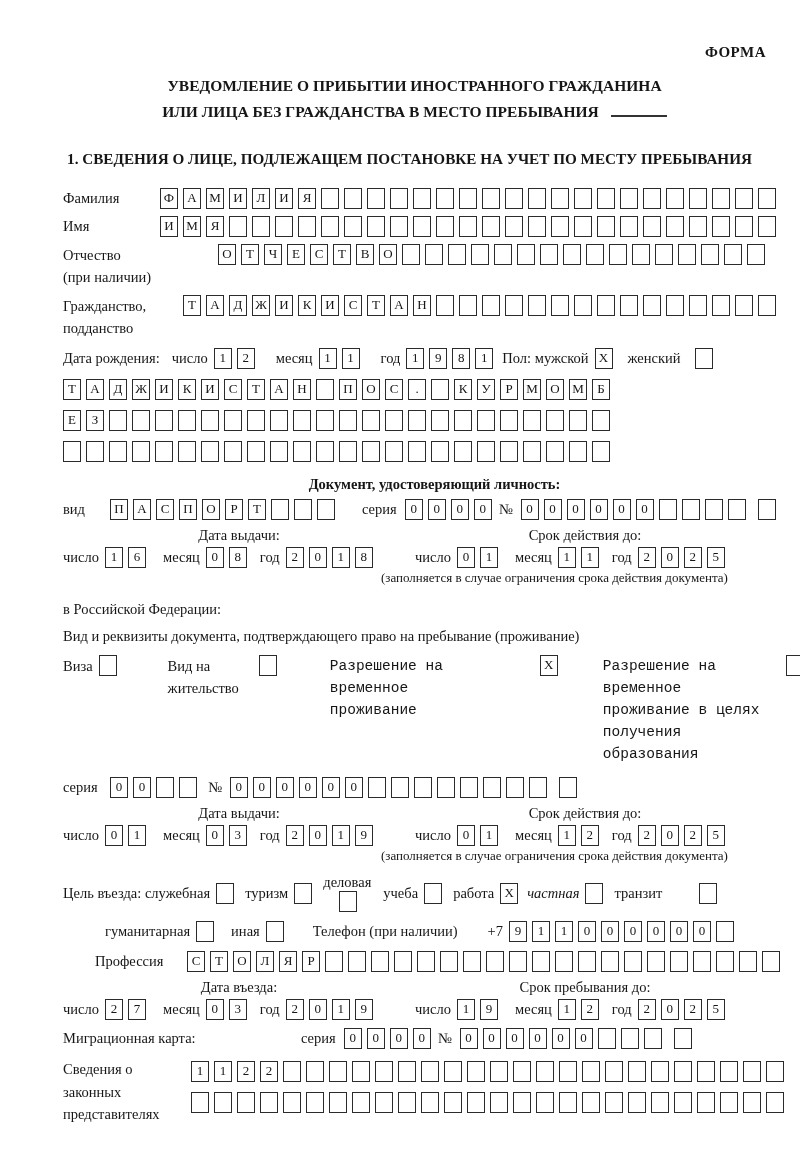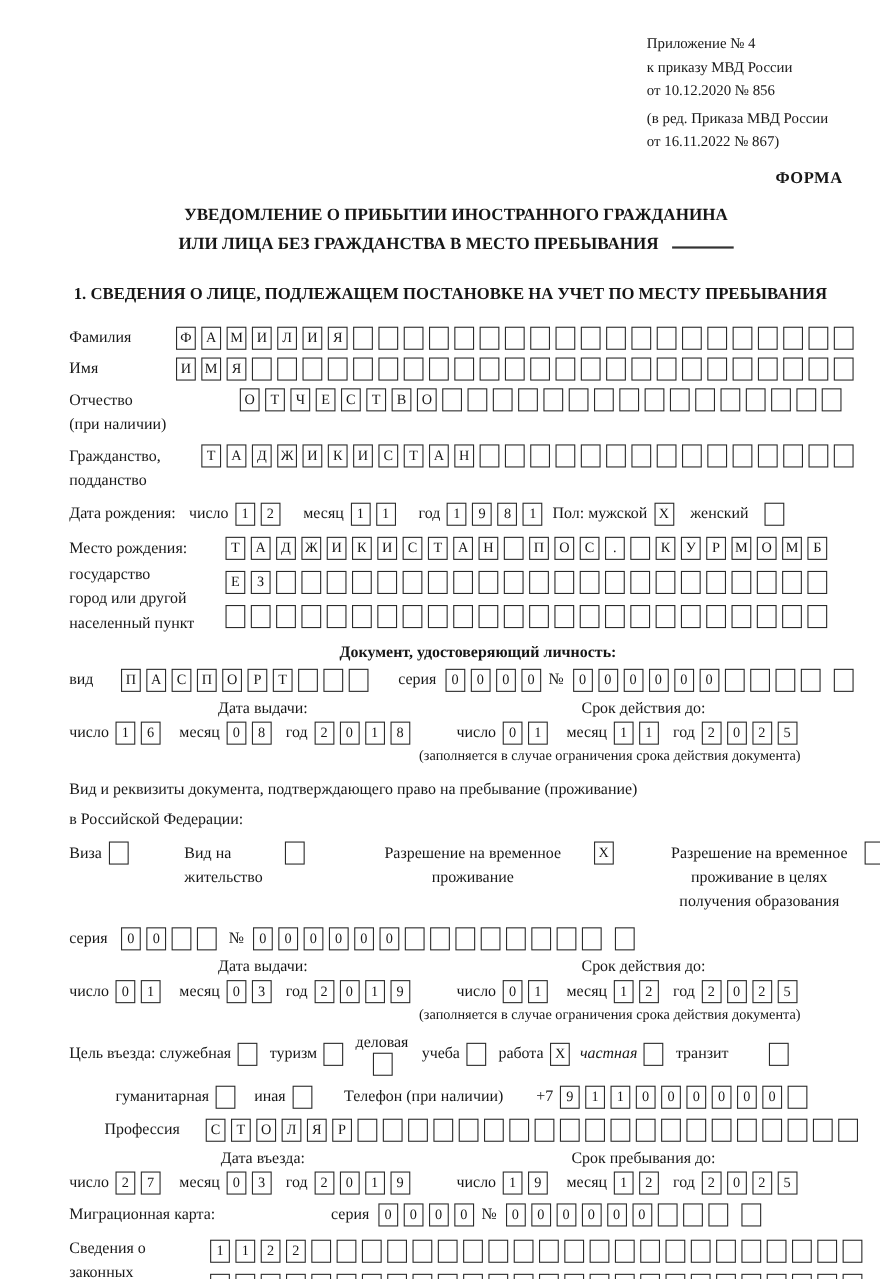--- a/index.html
+++ b/index.html
@@ -41,39 +41,30 @@
   .dg .inline-lbl{margin:0 6px;}
   .datecols{display:flex;align-items:center;white-space:nowrap;margin-bottom:2px;}
   .dcol1{width:352px;display:flex;align-items:center;flex-shrink:0;}
   .dhead{display:flex;margin:6px 0 3px;}
   .dh1{width:352px;text-align:center;flex-shrink:0;}
   .dh2{width:340px;text-align:center;}
   .note{font-size:13px;margin:1px 0 10px 318px;}
   .plaintext{margin:6px 0;line-height:1.85;}
   .permit-row{display:flex;align-items:flex-start;margin:4px 0 12px;gap:24px;}
   .permit-item{display:flex;align-items:flex-start;}
-  .ptext{text-align:center;line-height:22px;white-space:normal;}
+  .ptext{line-height:22px;white-space:normal;font-family:Liberation Mono, monospace;}
   .stack{display:flex;flex-direction:column;}
   .brows .boxes{margin-bottom:10px;display:flex;}
   .ci{display:inline-flex;align-items:center;}
 </style>
 </head>
 <body>
 
 <div class="page">
 
-  <div class="annex">
-    <div>Приложение № 4</div>
-    <div>к приказу МВД России</div>
-    <div>от 10.12.2020 № 856</div>
-    <div class="amend">
-      <div>(в ред. Приказа МВД России</div>
-      <div>от 16.11.2022 № 867)</div>
-    </div>
-  </div>
 
   <div class="forma">ФОРМА</div>
 
   <div class="title">
     <div>УВЕДОМЛЕНИЕ О ПРИБЫТИИ ИНОСТРАННОГО ГРАЖДАНИНА</div>
     <div>
       <span>ИЛИ ЛИЦА БЕЗ ГРАЖДАНСТВА В МЕСТО ПРЕБЫВАНИЯ</span><span class="tl-underline"></span>
     </div>
   </div>
 
@@ -242,26 +233,20 @@
     <span class="boxes">
         <span class="cb">X</span>
       </span>
     <span class="inline-lbl" style="margin-left:10px;">женский</span>
     <span class="boxes" style="margin-left:8px;">
         <span class="cb"></span>
       </span>
   </div>
 
   <div class="frow-top" style="margin-bottom:2px;">
-    <span class="lbl w142">
-      <span>Место рождения:</span><br>
-      <span>государство</span><br>
-      <span>город или другой</span><br>
-      <span>населенный пункт</span>
-    </span>
     <span class="stack brows">
       <span class="boxes">
           <span class="cb">Т</span>
           <span class="cb">А</span>
           <span class="cb">Д</span>
           <span class="cb">Ж</span>
           <span class="cb">И</span>
           <span class="cb">К</span>
           <span class="cb">И</span>
           <span class="cb">С</span>
@@ -416,22 +401,22 @@
           <span class="cb">2</span>
           <span class="cb">0</span>
           <span class="cb">2</span>
           <span class="cb">5</span>
         </span>
     </span>
   </div>
   <div class="note">(заполняется в случае ограничения срока действия документа)</div>
 
   <div class="plaintext">
+    <div>в Российской Федерации:</div>
     <div>Вид и реквизиты документа, подтверждающего право на пребывание (проживание)</div>
-    <div>в Российской Федерации:</div>
   </div>
 
   <div class="permit-row">
     <span class="permit-item">
       <span class="inline-lbl" style="line-height:22px;">Виза</span>
       <span class="boxes">
           <span class="cb"></span>
         </span>
     </span>
     <span class="permit-item" style="margin-left:22px;">

